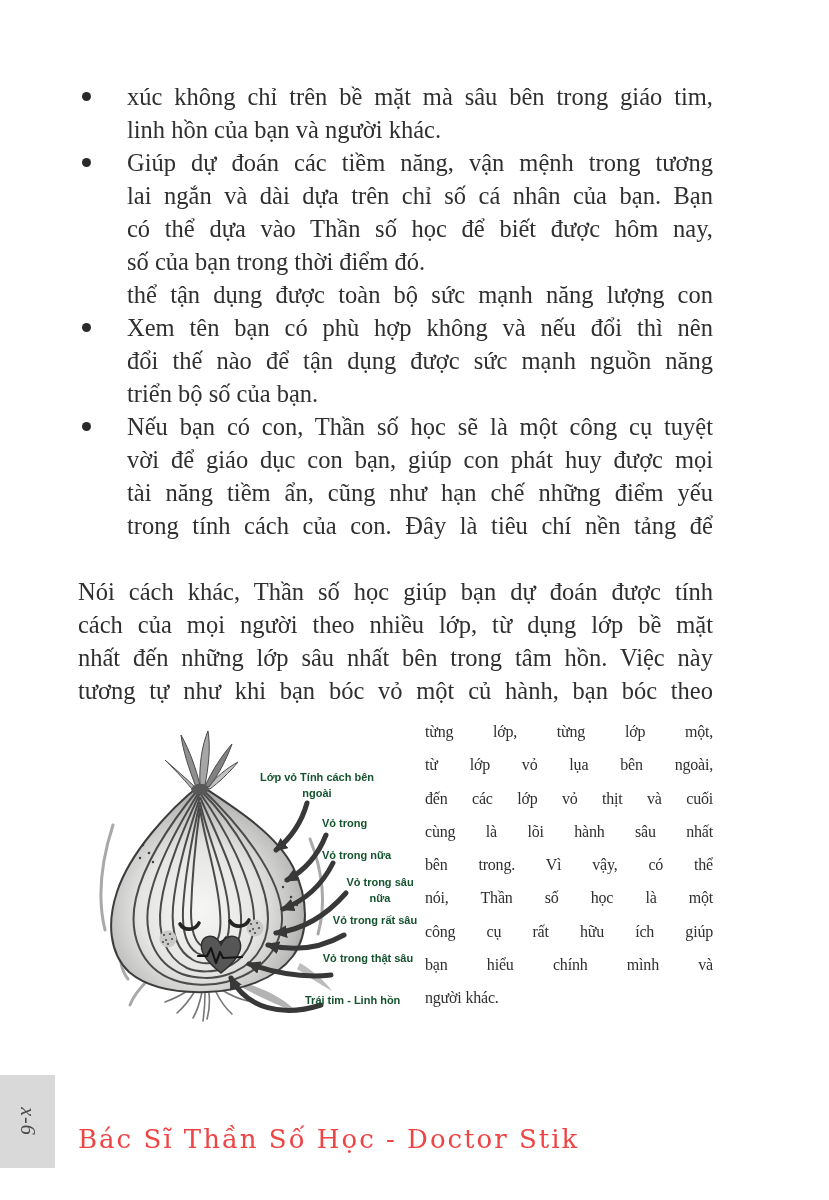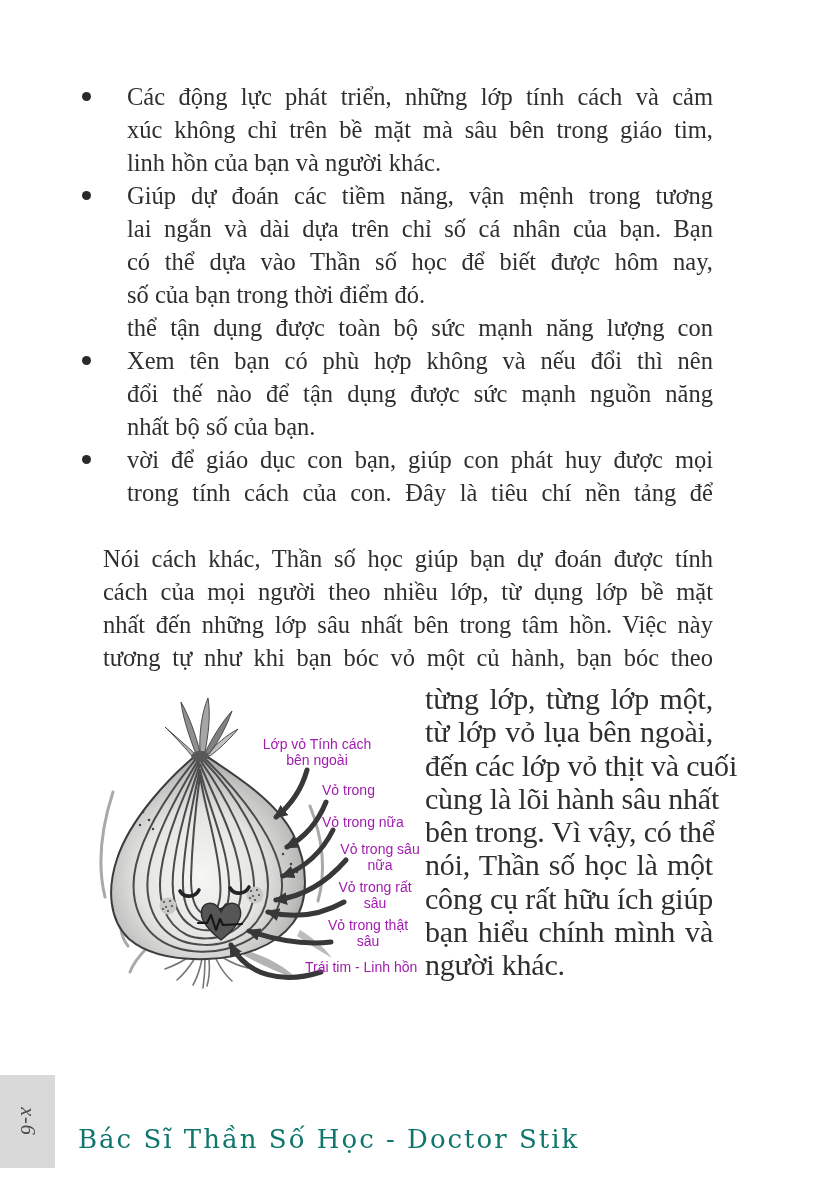--- a/index.html
+++ b/index.html
@@ -24,52 +24,52 @@
     background:#2a2a2a;
   }
   .blines{flex:1 1 auto;min-width:0;}
   .line{
     height:33px;
     white-space:nowrap;
     text-align:justify;
     text-align-last:justify;
   }
   .line.final{text-align-last:left;}
-  .para{margin-top:33px;margin-left:25px;}
+  .para{margin-top:33px;}
   .wrapsec{position:relative;padding-top:8px;height:316px;}
   .rcol{
     margin-left:347px;width:288px;
-    font-size:30px;line-height:33.3px;
+    font-size:16px;line-height:33.3px;
     letter-spacing:-0.2px;
   }
   .rcol .line{height:33.3px;}
   .figure{
     position:absolute;left:17px;top:20px;
     width:335px;height:302px;
   }
   .figure svg{position:absolute;left:0;top:0;}
   .lbl{
     position:absolute;
     font-family:"Liberation Sans","DejaVu Sans",sans-serif;
-    font-weight:400;font-size:14px;line-height:16px;
-    color:#a21caf;white-space:nowrap;
+    font-weight:700;font-size:11px;line-height:16px;
+    color:#14532d;white-space:nowrap;
   }
   .lbl.center{text-align:center;white-space:normal;}
   .l0{left:163px;top:42px;width:118px;}
   .l1{left:227px;top:88px;}
   .l2{left:227px;top:120px;}
   .l3{left:240px;top:147px;width:90px;}
   .l4{left:237px;top:185px;width:86px;}
   .l5{left:225px;top:223px;width:96px;}
   .l6{left:210px;top:265px;}
   .footer{
     position:absolute;left:78px;top:1124px;
     font-family:"DejaVu Serif","Liberation Serif",serif;
     font-size:26px;letter-spacing:2px;
-    color:#0f766e;white-space:nowrap;
+    color:#ef4444;white-space:nowrap;
   }
   .sidetab{
     position:absolute;left:0;top:1075px;
     width:55px;height:93px;background:#d9d9d9;
     display:flex;align-items:center;justify-content:center;
   }
   .tabtext{
     transform:rotate(90deg);
     font-family:"Liberation Serif","DejaVu Serif",serif;
     font-style:italic;font-size:20px;color:#4a4a4a;
@@ -81,21 +81,20 @@
 
 <div class="page">
   <div class="content">
 
     <div>
       <div class="bullet">
         <span class="marker">
             <span class="dotmark"></span>
           </span>
         <div class="blines">
-          <div class="line">Các động lực phát triển, những lớp tính cách và cảm</div>
           <div class="line">xúc không chỉ trên bề mặt mà sâu bên trong giáo tim,</div>
           <div class="line final">linh hồn của bạn và người khác.</div>
         </div>
       </div>
       <div class="bullet">
         <span class="marker">
             <span class="dotmark"></span>
           </span>
         <div class="blines">
           <div class="line">Giúp dự đoán các tiềm năng, vận mệnh trong tương</div>
@@ -105,29 +104,31 @@
           <div class="line">thể tận dụng được toàn bộ sức mạnh năng lượng con</div>
         </div>
       </div>
       <div class="bullet">
         <span class="marker">
             <span class="dotmark"></span>
           </span>
         <div class="blines">
           <div class="line">Xem tên bạn có phù hợp không và nếu đổi thì nên</div>
           <div class="line">đổi thế nào để tận dụng được sức mạnh nguồn năng</div>
-          <div class="line final">nhất bộ số của bạn.</div>
-        </div>
-      </div>
-      <div class="bullet">
-        <span class="marker">
-            <span class="dotmark"></span>
-          </span>
-        <div class="blines">
+          <div class="line final">triển bộ số của bạn.</div>
+        </div>
+      </div>
+      <div class="bullet">
+        <span class="marker">
+            <span class="dotmark"></span>
+          </span>
+        <div class="blines">
+          <div class="line">Nếu bạn có con, Thần số học sẽ là một công cụ tuyệt</div>
           <div class="line">vời để giáo dục con bạn, giúp con phát huy được mọi</div>
+          <div class="line">tài năng tiềm ẩn, cũng như hạn chế những điểm yếu</div>
           <div class="line">trong tính cách của con. Đây là tiêu chí nền tảng để</div>
         </div>
       </div>
     </div>
 
     <div class="para">
       <div class="line">Nói cách khác, Thần số học giúp bạn dự đoán được tính</div>
       <div class="line">cách của mọi người theo nhiều lớp, từ dụng lớp bề mặt</div>
       <div class="line">nhất đến những lớp sâu nhất bên trong tâm hồn. Việc này</div>
       <div class="line">tương tự như khi bạn bóc vỏ một củ hành, bạn bóc theo</div>

